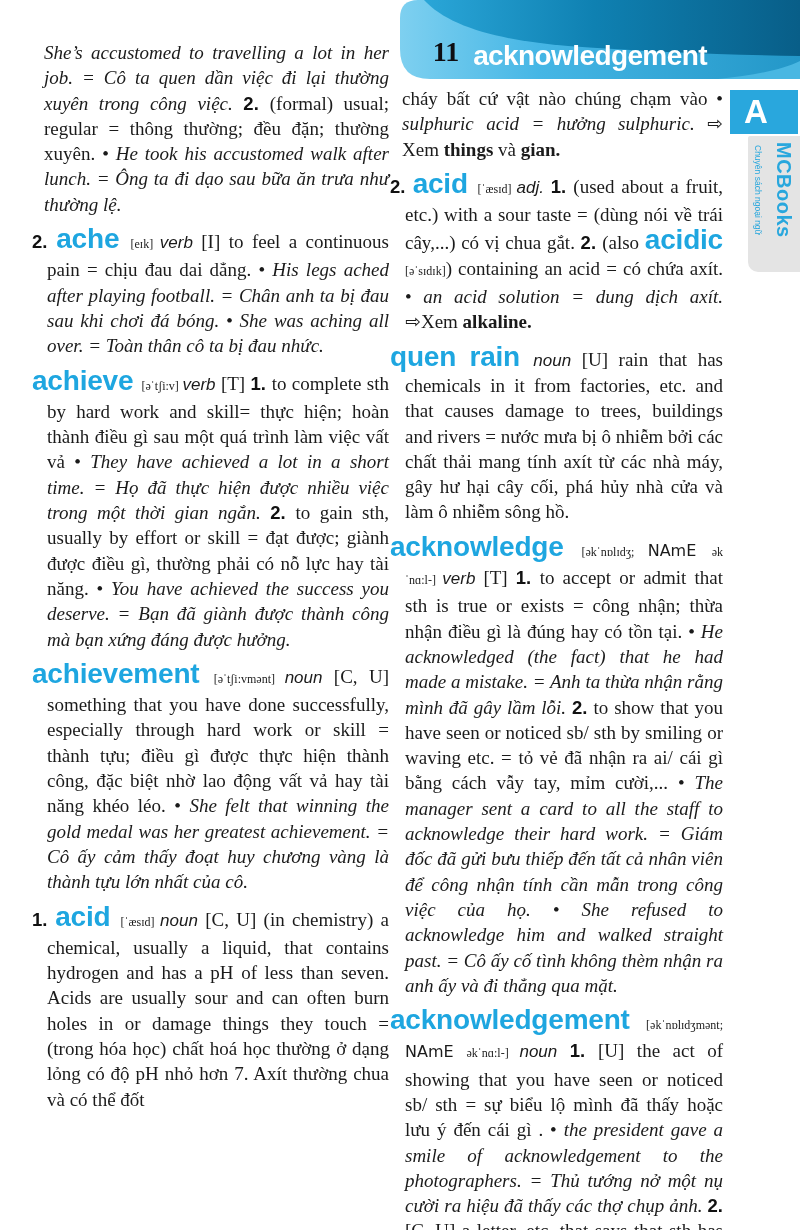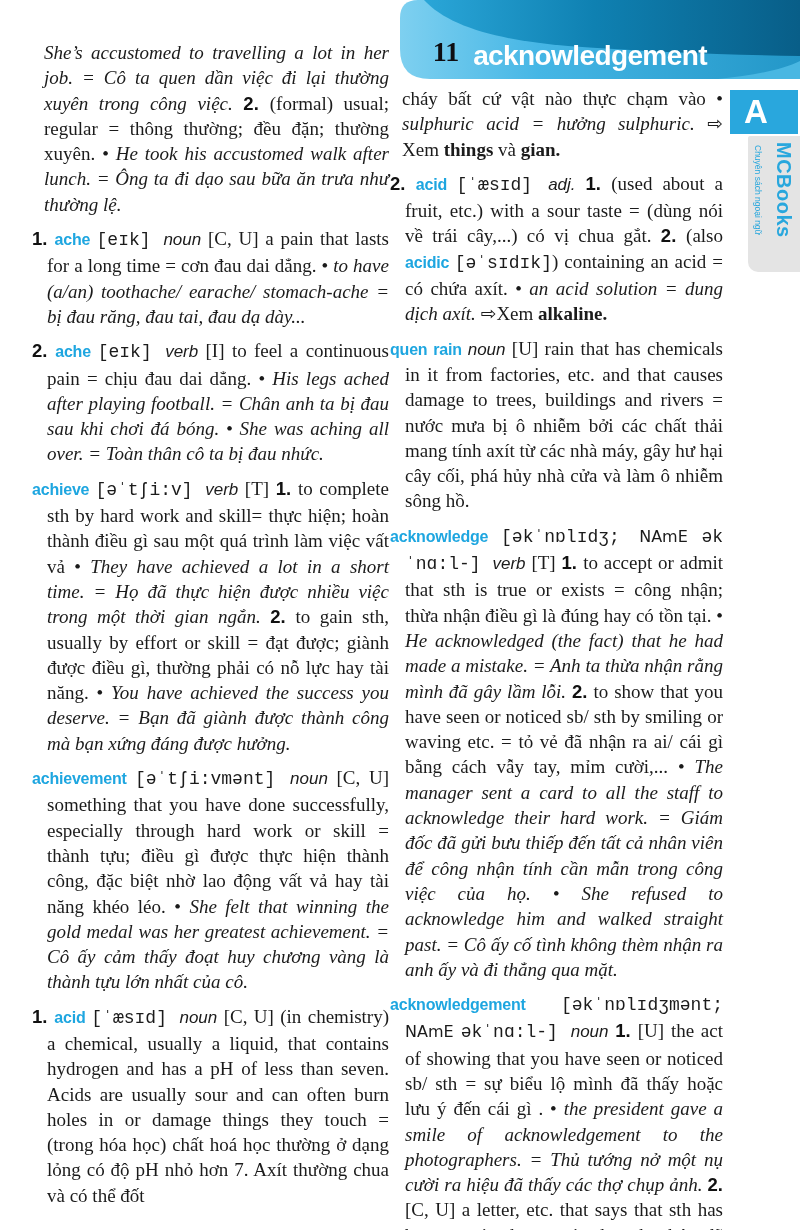--- a/index.html
+++ b/index.html
@@ -49,23 +49,23 @@
   
   .col { position:absolute; font-size:19px; line-height:25.3px; }
   #col-left  { left:32px;  top:40px; width:357px; }
   #col-right { left:390px; top:86px; width:333px; }
 
   .col p { margin:0 0 9px 0; text-align:justify; }
   p.entry { padding-left:15px; text-indent:-15px; }
   p.cont  { padding-left:12px; text-indent:0; }
 
   span.hw  { font-family:"Liberation Sans",sans-serif; font-weight:700; color:#1ea6e0;
-             font-size:16px; letter-spacing:-0.2px; }
+             font-size:28px; letter-spacing:-0.2px; }
   span.num { font-family:"Liberation Sans",sans-serif; font-weight:700; font-size:18.5px; color:#111; }
-  span.ph  { font-family:Liberation Mono, monospace; font-size:18px; }
+  span.ph  { font-family:Liberation Serif, serif; font-size:12px; }
   span.pos { font-family:Liberation Sans, sans-serif; font-style:italic; font-size:17px; }
   span.nam { font-family:"DejaVu Sans",sans-serif; font-size:16px; }
   span.i   { font-style:italic; }
   span.b   { font-weight:700; }
   span.ar  { font-family:"DejaVu Sans",sans-serif; }
 </style>
 </head>
 <body>
 
 <div class="page">
@@ -96,27 +96,26 @@
     <span>A</span>
   </div>
 
   <div id="brand-box">
     <div id="brand-tagline">Chuyên sách ngoại ngữ</div>
     <div id="brand-name">MCBooks</div>
   </div>
 
   <div id="col-left" class="col">
       <p class="cont"><span class="i">She’s accustomed to travelling a lot in her job. = Cô ta quen dần việc đi lại thường xuyên trong công việc. </span><span class="num">2. </span><span>(formal) usual; regular = thông thường; đều đặn; thường xuyên. • </span><span class="i">He took his accustomed walk after lunch. = Ông ta đi dạo sau bữa ăn trưa như thường lệ.</span></p>
-      <p class="entry"><span class="num">1. </span><span class="hw">ache </span><span class="ph">[eɪk] </span><span class="pos">noun </span><span>[C, U] a pain that lasts for a long time = cơn đau dai dẳng. • </span><span class="i">to have (a/an) toothache/ earache/ stomach-ache = bị đau răng, đau tai, đau dạ dày...</span></p>
       <p class="entry"><span class="num">2. </span><span class="hw">ache </span><span class="ph">[eɪk] </span><span class="pos">verb </span><span>[I] to feel a continuous pain = chịu đau dai dẳng. • </span><span class="i">His legs ached after playing football. = Chân anh ta bị đau sau khi chơi đá bóng. • She was aching all over. = Toàn thân cô ta bị đau nhức.</span></p>
       <p class="entry"><span class="hw">achieve </span><span class="ph">[əˈtʃi:v] </span><span class="pos">verb </span><span>[T] </span><span class="num">1. </span><span>to complete sth by hard work and skill= thực hiện; hoàn thành điều gì sau một quá trình làm việc vất vả • </span><span class="i">They have achieved a lot in a short time. = Họ đã thực hiện được nhiều việc trong một thời gian ngắn. </span><span class="num">2. </span><span>to gain sth, usually by effort or skill = đạt được; giành được điều gì, thường phải có nỗ lực hay tài năng. • </span><span class="i">You have achieved the success you deserve. = Bạn đã giành được thành công mà bạn xứng đáng được hưởng.</span></p>
       <p class="entry"><span class="hw">achievement </span><span class="ph">[əˈtʃi:vmənt] </span><span class="pos">noun </span><span>[C, U] something that you have done successfully, especially through hard work or skill = thành tựu; điều gì được thực hiện thành công, đặc biệt nhờ lao động vất vả hay tài năng khéo léo. • </span><span class="i">She felt that winning the gold medal was her greatest achievement. = Cô ấy cảm thấy đoạt huy chương vàng là thành tựu lớn nhất của cô.</span></p>
       <p class="entry"><span class="num">1. </span><span class="hw">acid </span><span class="ph">[ˈæsɪd] </span><span class="pos">noun </span><span>[C, U] (in chemistry) a chemical, usually a liquid, that contains hydrogen and has a pH of less than seven. Acids are usually sour and can often burn holes in or damage things they touch = (trong hóa học) chất hoá học thường ở dạng lỏng có độ pH nhỏ hơn 7. Axít thường chua và có thể đốt</span></p>
     </div>
   <div id="col-right" class="col">
-      <p class="cont"><span>cháy bất cứ vật nào thực chạm vào • </span><span class="i">sulphuric acid = hưởng sulphuric. </span><span class="ar">⇨</span><span> Xem </span><span class="b">things</span><span> và </span><span class="b">gian.</span></p>
+      <p class="cont"><span>cháy bất cứ vật nào chúng chạm vào • </span><span class="i">sulphuric acid = hưởng sulphuric. </span><span class="ar">⇨</span><span> Xem </span><span class="b">things</span><span> và </span><span class="b">gian.</span></p>
       <p class="entry"><span class="num">2. </span><span class="hw">acid </span><span class="ph">[ˈæsɪd] </span><span class="pos">adj. </span><span class="num">1. </span><span>(used about a fruit, etc.) with a sour taste = (dùng nói về trái cây,...) có vị chua gắt. </span><span class="num">2. </span><span>(also </span><span class="hw">acidic </span><span class="ph">[əˈsɪdɪk]</span><span>) containing an acid = có chứa axít. • </span><span class="i">an acid solution = dung dịch axít. </span><span class="ar">⇨</span><span>Xem </span><span class="b">alkaline.</span></p>
       <p class="entry"><span class="hw">quen rain </span><span class="pos">noun </span><span>[U] rain that has chemicals in it from factories, etc. and that causes damage to trees, buildings and rivers = nước mưa bị ô nhiễm bởi các chất thải mang tính axít từ các nhà máy, gây hư hại cây cối, phá hủy nhà cửa và làm ô nhiễm sông hồ.</span></p>
       <p class="entry"><span class="hw">acknowledge </span><span class="ph">[əkˈnɒlɪdʒ; </span><span class="nam">NAmE </span><span class="ph">əkˈnɑ:l-] </span><span class="pos">verb </span><span>[T] </span><span class="num">1. </span><span>to accept or admit that sth is true or exists = công nhận; thừa nhận điều gì là đúng hay có tồn tại. • </span><span class="i">He acknowledged (the fact) that he had made a mistake. = Anh ta thừa nhận rằng mình đã gây lầm lỗi. </span><span class="num">2. </span><span>to show that you have seen or noticed sb/ sth by smiling or waving etc. = tỏ vẻ đã nhận ra ai/ cái gì bằng cách vẫy tay, mỉm cười,... • </span><span class="i">The manager sent a card to all the staff to acknowledge their hard work. = Giám đốc đã gửi bưu thiếp đến tất cả nhân viên để công nhận tính cần mẫn trong công việc của họ. • She refused to acknowledge him and walked straight past. = Cô ấy cố tình không thèm nhận ra anh ấy và đi thẳng qua mặt.</span></p>
       <p class="entry"><span class="hw">acknowledgement </span><span class="ph">[əkˈnɒlɪdʒmənt; </span><span class="nam">NAmE </span><span class="ph">əkˈnɑ:l-] </span><span class="pos">noun </span><span class="num">1. </span><span>[U] the act of showing that you have seen or noticed sb/ sth = sự biểu lộ mình đã thấy hoặc lưu ý đến cái gì . • </span><span class="i">the president gave a smile of acknowledgement to the photographers. = Thủ tướng nở một nụ cười ra hiệu đã thấy các thợ chụp ảnh. </span><span class="num">2. </span><span>[C, U] a letter, etc. that says that sth has been received or noticed = thư báo đã nhận được cái gì • </span></p>
     </div>
 
 </div>
 
 </body></html>

